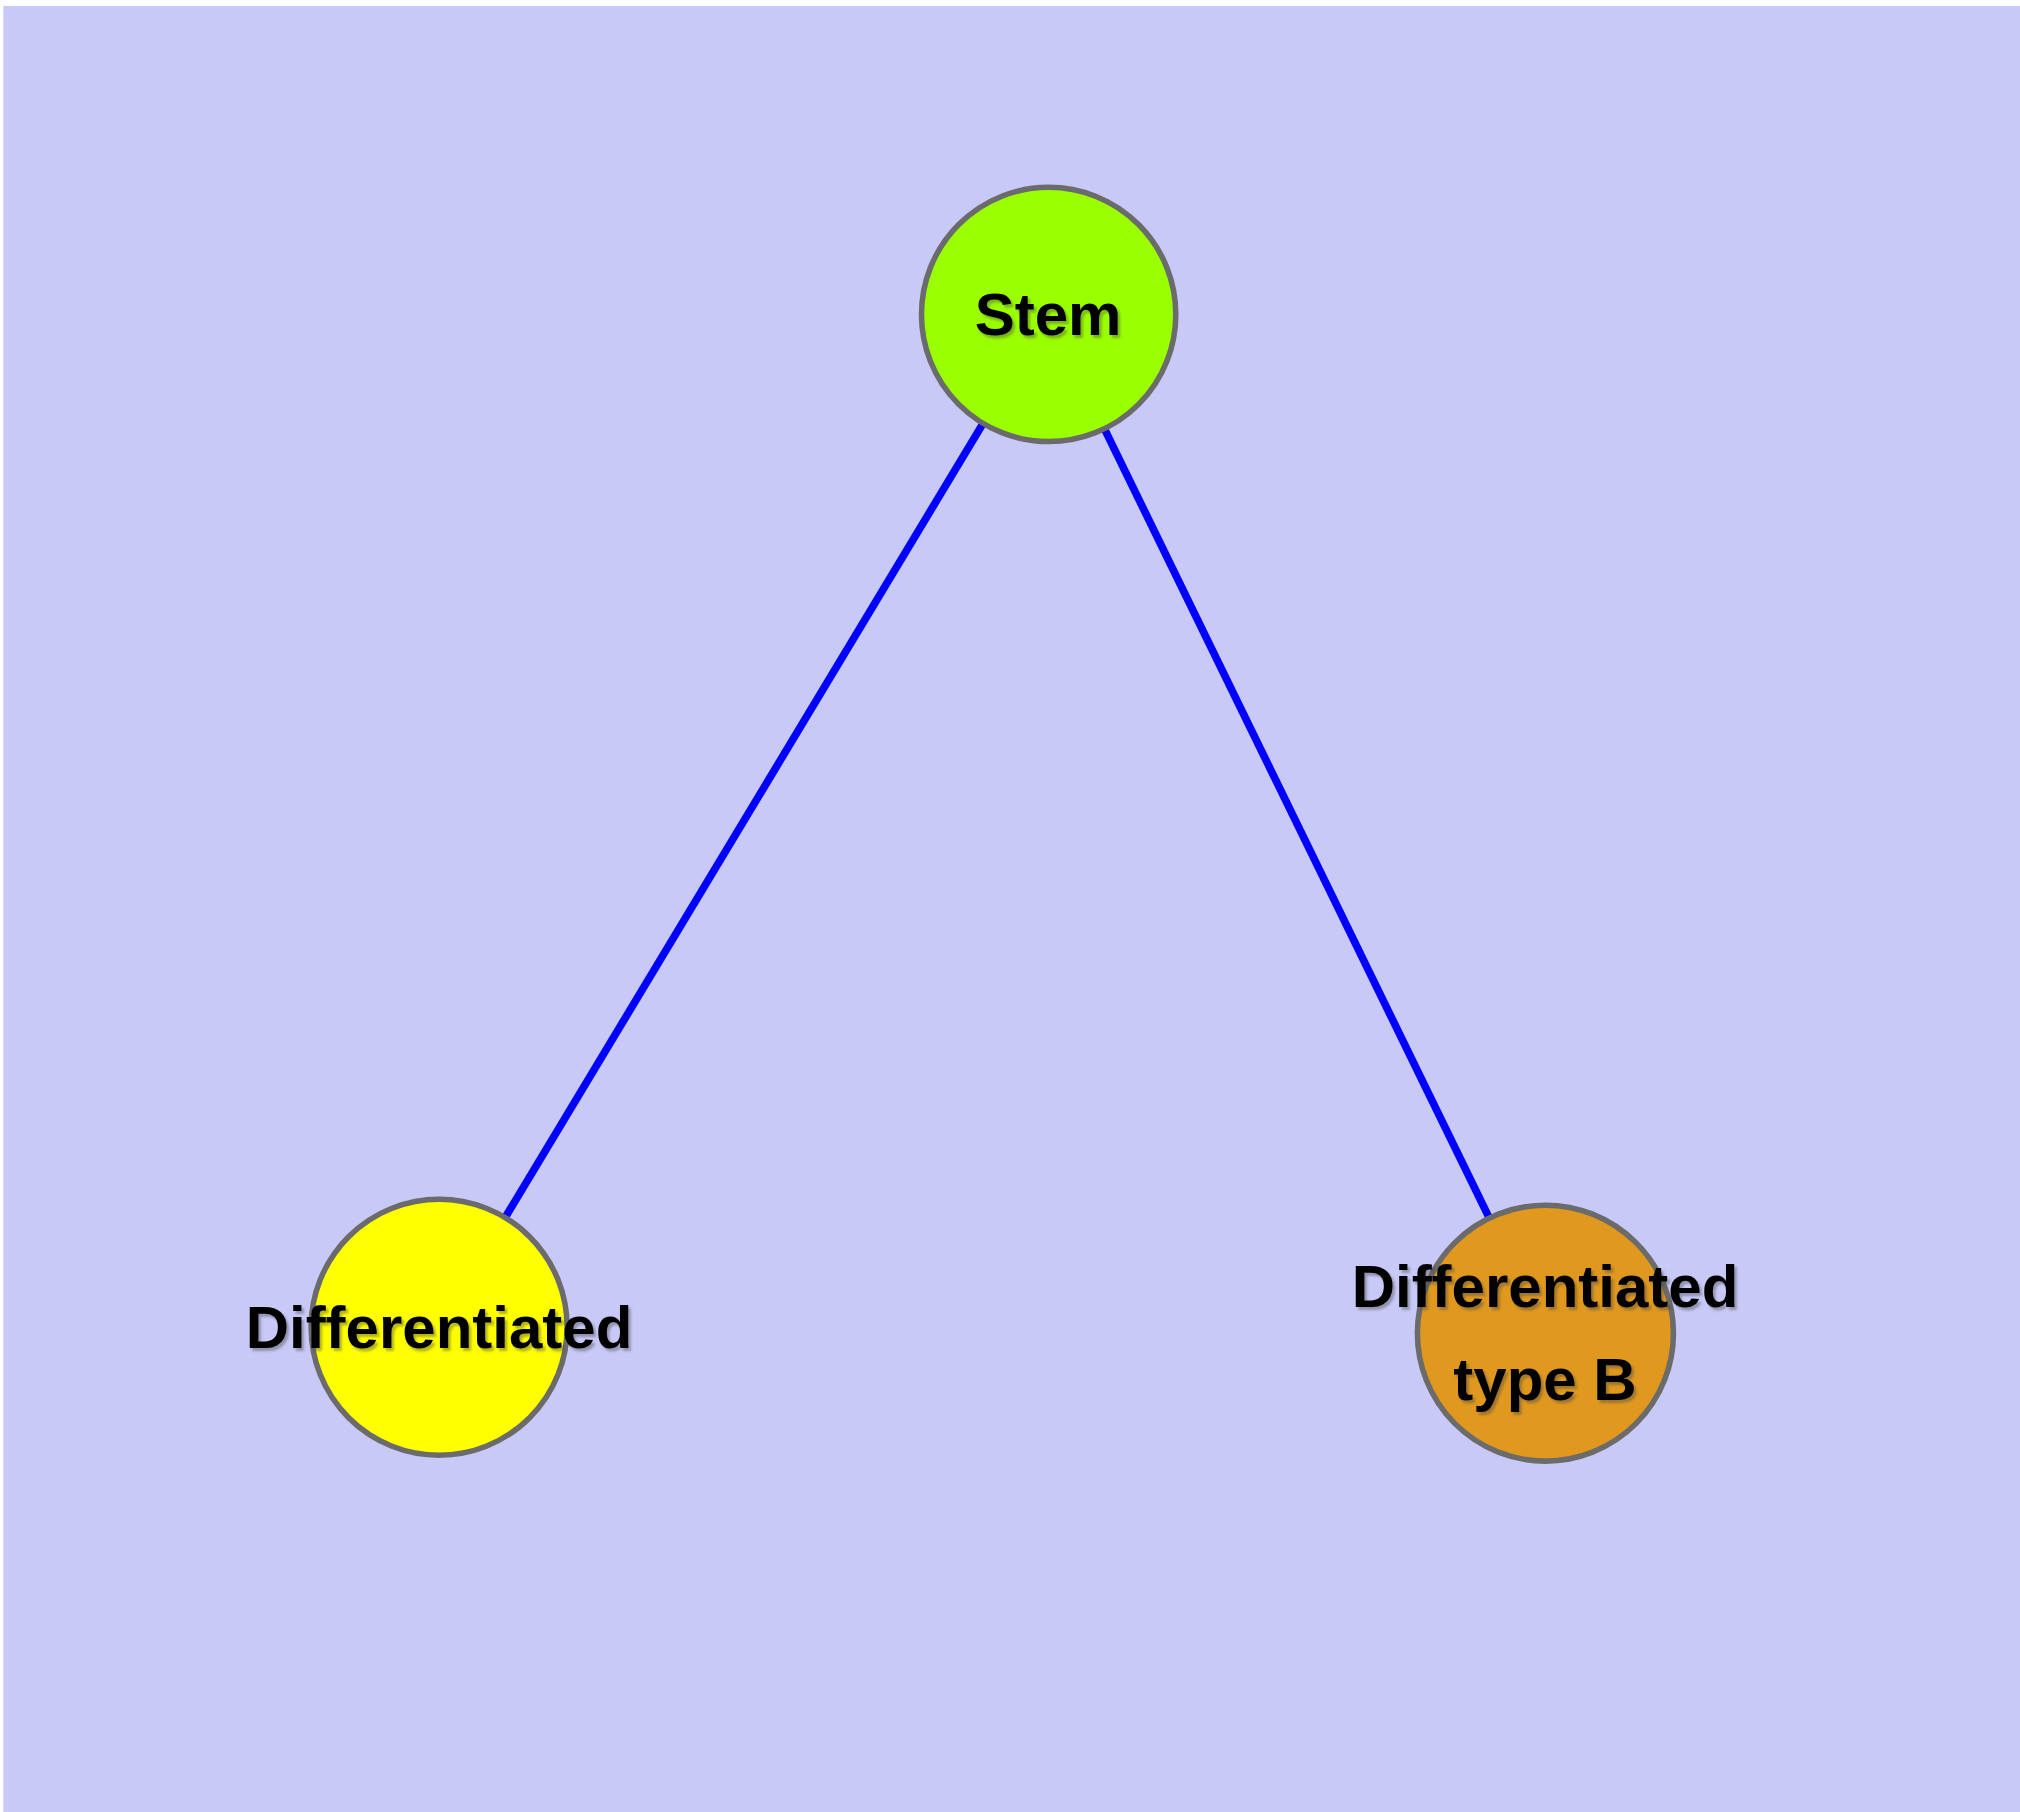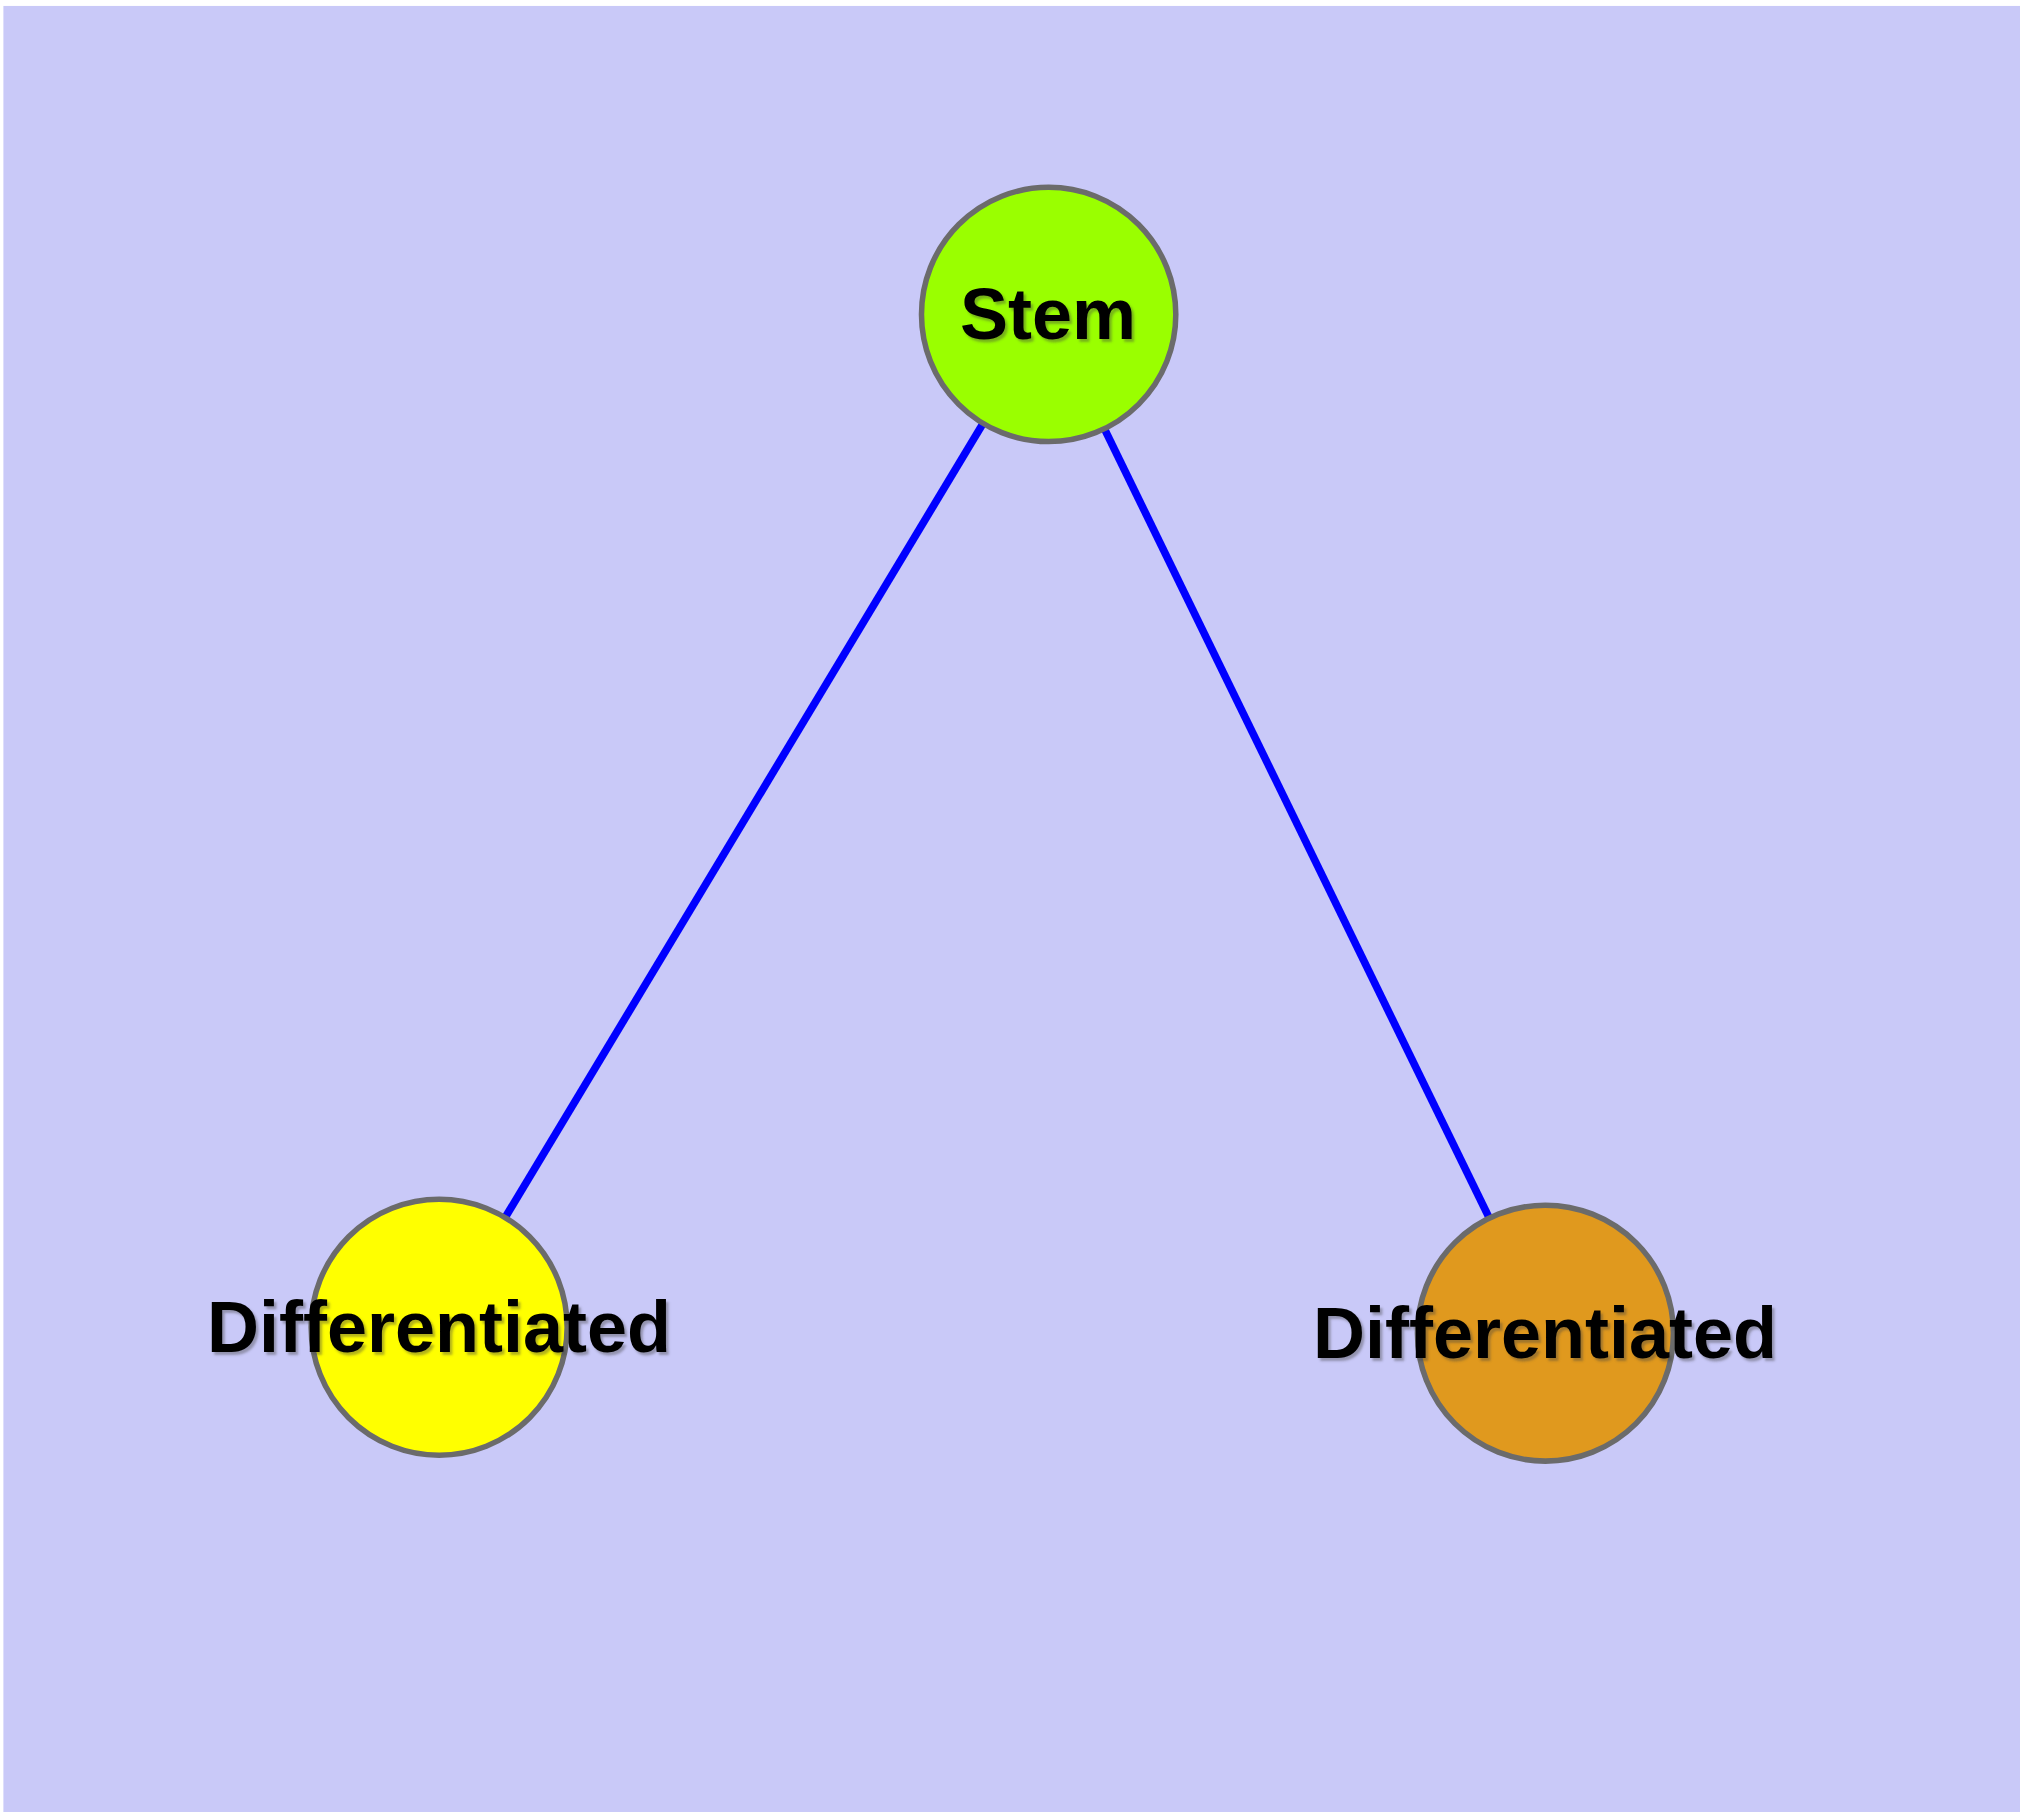--- a/index.html
+++ b/index.html
@@ -31,21 +31,21 @@
     stroke-width: 6.5px;
   }
   .node-label {
     position: absolute;
     transform: translate(-50%, -50%);
     display: flex;
     flex-direction: column;
     align-items: center;
     justify-content: center;
     font-weight: bold;
-    font-size: 72px;
+    font-size: 60px;
     line-height: 93px;
     color: #000000;
     text-align: right;
     white-space: nowrap;
     text-shadow: 2.5px 3.4px 2.5px rgba(64, 64, 64, 0.40);
     pointer-events: none;
   }
   .node-label .line:empty { display: none; }
 </style>
 </head>
@@ -69,15 +69,16 @@
     <span class="line">Stem</span>
 
   </div>
 
   <div class="node-label" style="left: 439px; top: 1327px; color: rgb(0, 0, 0);">
     <span class="line">Differentiated</span>
   </div>
 
   <div class="node-label" style="left: 1545px; top: 1333px; color: rgb(0, 0, 0);">
     <span class="line">Differentiated</span>
+    <span class="line">type B</span>
   </div>
 </div>
 
 
 </body></html>

